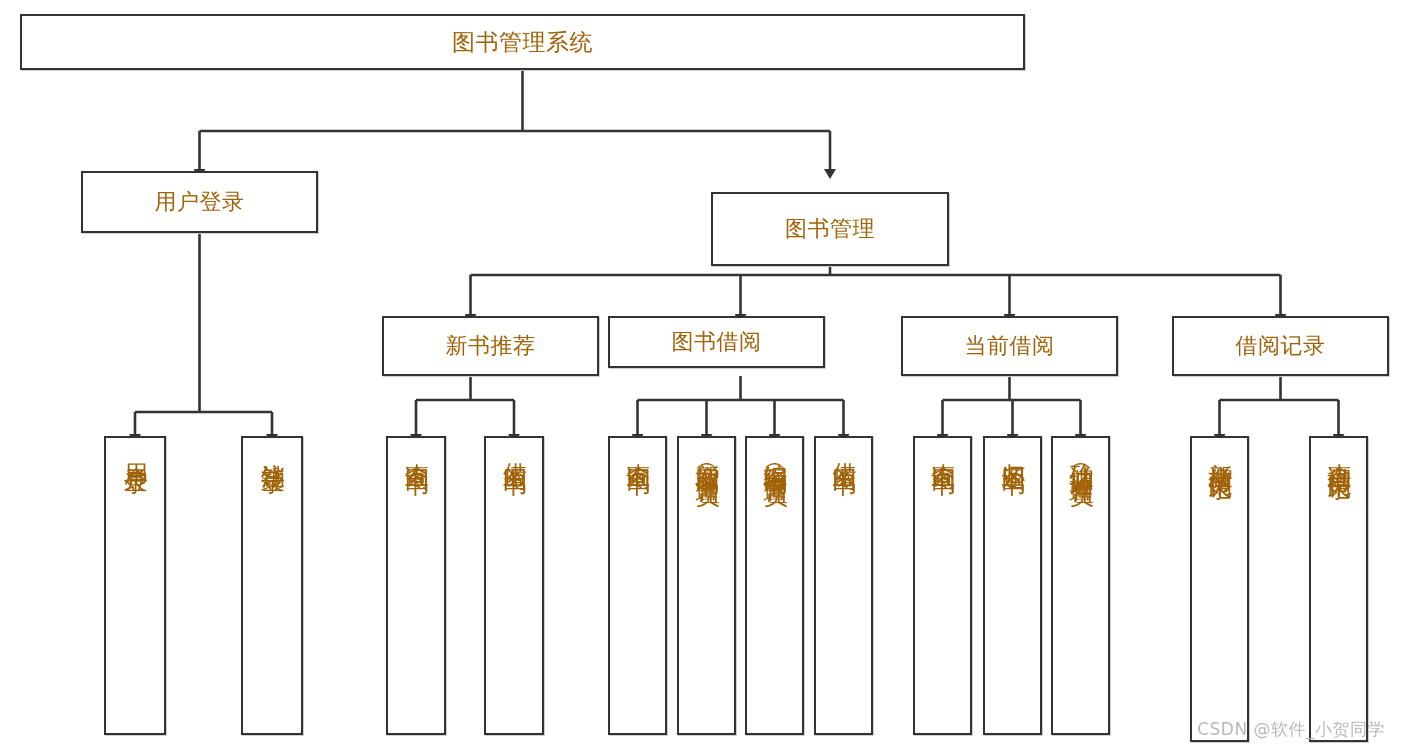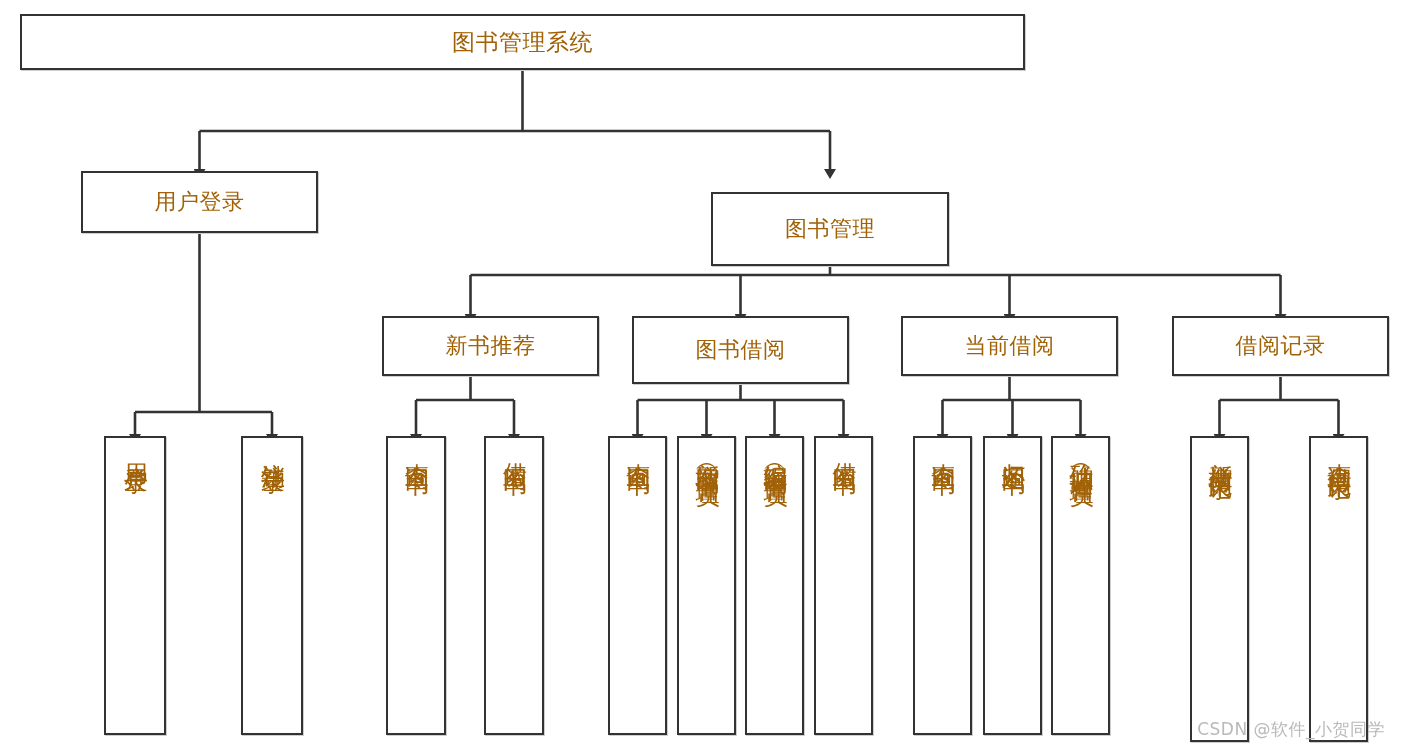--- a/index.html
+++ b/index.html
@@ -125,21 +125,21 @@
   <div class="node horiz" style="left: 81px; top: 171px; width: 237px; height: 62px;">
     <span class="label">用户登录</span>
   </div>
   <div class="node horiz" style="left: 711px; top: 168px; width: 238px; height: 74px; margin-top: 24px;">
     <span class="label">图书管理</span>
   </div>
 
   <div class="node horiz" style="left: 362px; top: 316px; width: 217px; height: 60px; margin-left: 20px;">
     <span class="label">新书推荐</span>
   </div>
-  <div class="node horiz" style="left: 632px; top: 316px; width: 217px; height: 68px;">
+  <div class="node horiz" style="left: 608px; top: 316px; width: 217px; height: 52px;">
     <span class="label">图书借阅</span>
   </div>
   <div class="node horiz" style="left: 901px; top: 316px; width: 217px; height: 60px;">
     <span class="label">当前借阅</span>
   </div>
   <div class="node horiz" style="left: 1172px; top: 316px; width: 217px; height: 60px;">
     <span class="label">借阅记录</span>
   </div>
 
   <div class="node vert" style="left: 104px; top: 436px; width: 62px; height: 299px;">

